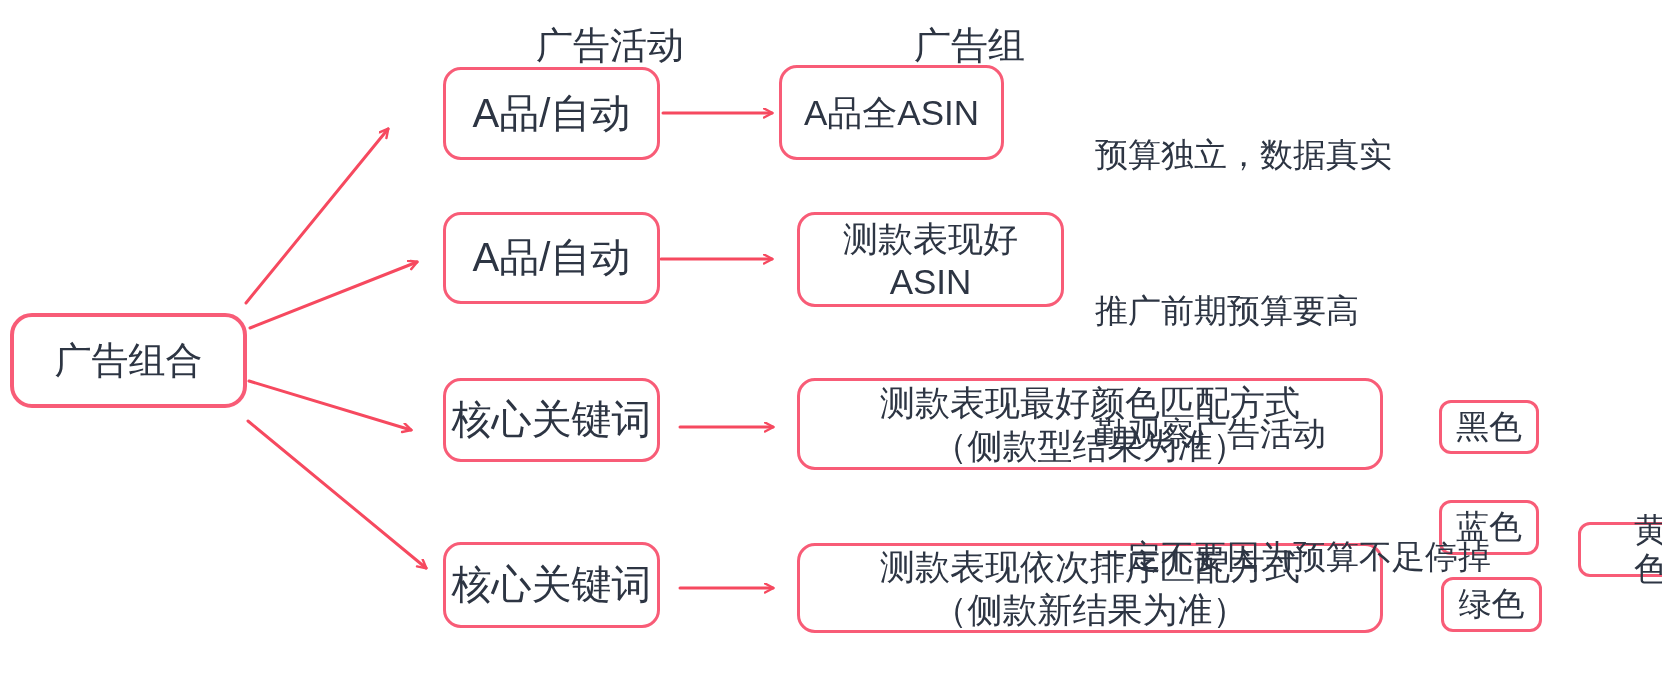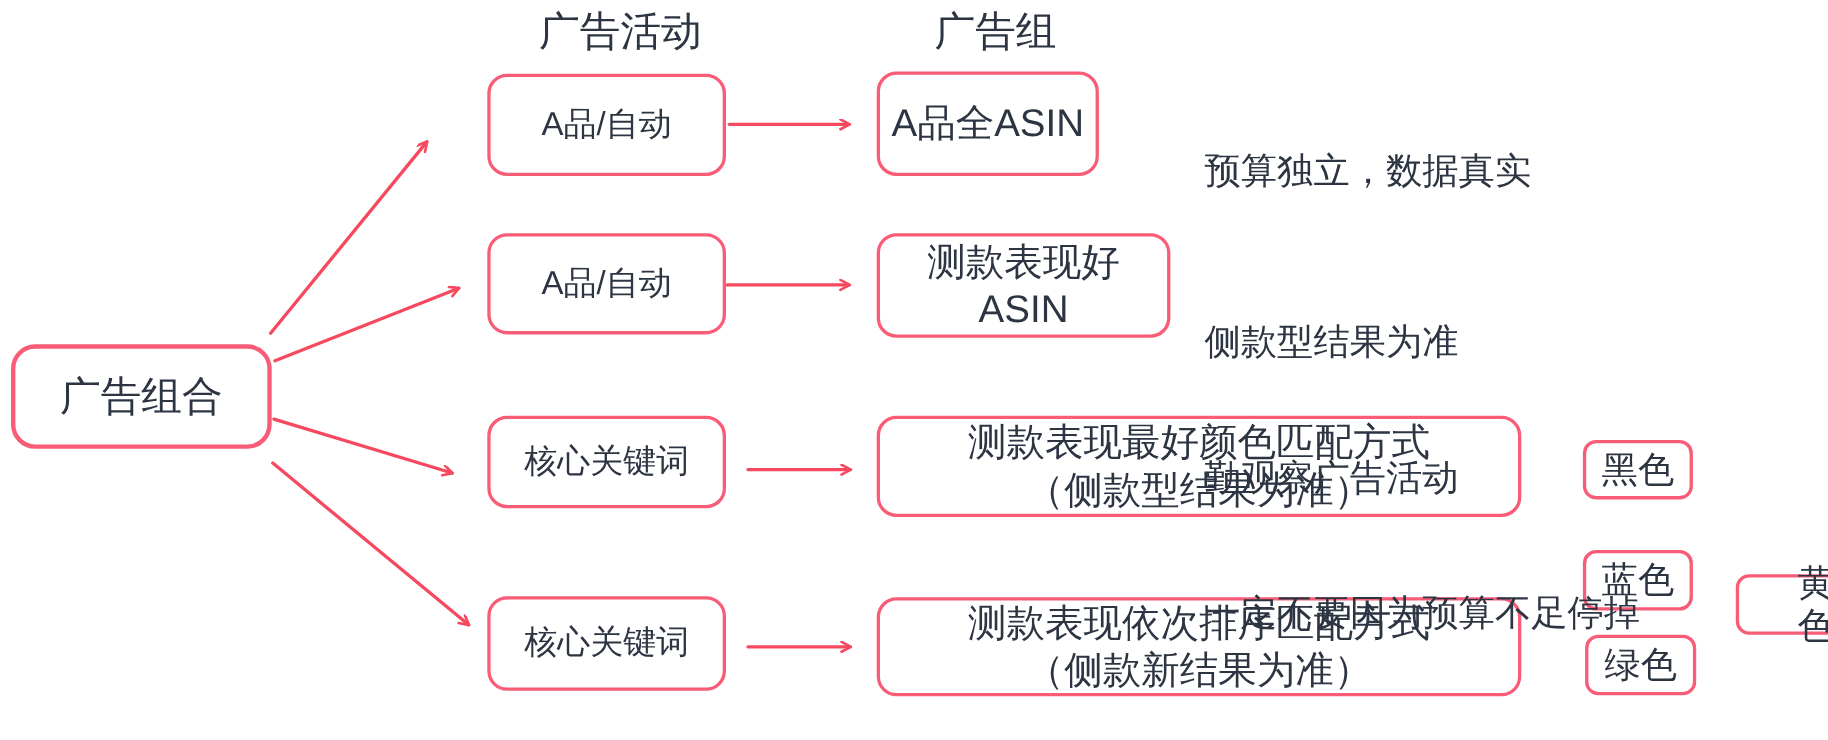--- a/index.html
+++ b/index.html
@@ -26,27 +26,27 @@
     border-radius:18px;
     background:var(--background);
     display:flex;flex-direction:column;
     align-items:center;justify-content:center;
     text-align:center;
     box-sizing:border-box;
     line-height:1.18;
   }
   .node .line{display:block;}
   .root-node{border-width:4px;border-radius:22px;font-size:37px;justify-content:center;}
-  .campaign-node{font-size:30px;}
+  .campaign-node{font-size:40px;}
   .group-node{font-size:35px;}
   .group-node .line{line-height:43px;}
   .color-node{font-size:33px;border-radius:12px;margin-left:32px;}
   .col-header{
-    position:absolute;top:4px;width:240px;
-    text-align:center;font-size:37px;font-weight:400;
+    position:absolute;top:21px;width:240px;
+    text-align:right;font-size:37px;font-weight:400;
   }
   .notes{
     position:absolute;left:1095px;top:52px;
     font-size:33px;line-height:41px;white-space:pre;
   }
   .notes p{margin:0;}
   .notes .gap-lg{margin-top:33px;}
 </style>
 </head>
 <body>
@@ -82,21 +82,21 @@
   <div class="node campaign-node" style="left:443px;top:212px;width:217px;height:92px;">
     <span class="line">A品/自动</span>
   </div>
   <div class="node campaign-node" style="left:443px;top:378px;width:217px;height:84px;">
     <span class="line">核心关键词</span>
   </div>
   <div class="node campaign-node" style="left:443px;top:542px;width:217px;height:86px;">
     <span class="line">核心关键词</span>
   </div>
 
-  <div class="node group-node" style="left:797px;top:65px;width:202px;height:95px;justify-content:center;">
+  <div class="node group-node" style="left:779px;top:65px;width:225px;height:95px;justify-content:center;">
     <span class="line">A品全ASIN</span>
   </div>
   <div class="node group-node" style="left:797px;top:212px;width:267px;height:95px;">
     <span class="line">测款表现好</span>
     <span class="line">ASIN</span>
   </div>
   <div class="node group-node" style="left:797px;top:543px;width:586px;height:90px;">
     <span class="line">测款表现依次排序匹配方式</span>
     <span class="line">（侧款新结果为准）</span>
   </div>
@@ -113,19 +113,19 @@
   </div>
   <div class="node color-node" style="left:1409px;top:577px;width:101px;height:55px;">
     <span class="line">绿色</span>
   </div>
   <div class="node color-node" style="left:1546px;top:522px;width:101px;height:55px;padding-left:44px;">
     <span class="line">黄色</span>
   </div>
 
   <div class="notes">
     <p>预算独立，数据真实</p>
-    <p class="gap-lg">侧款型结果为准</p>
+    <p class="gap-lg">推广前期预算要高</p>
     <p>勤观察广告活动</p>
     <p>一定不要因为预算不足停掉</p>
     
   </div>
 
 </div>
 
 </body></html>

